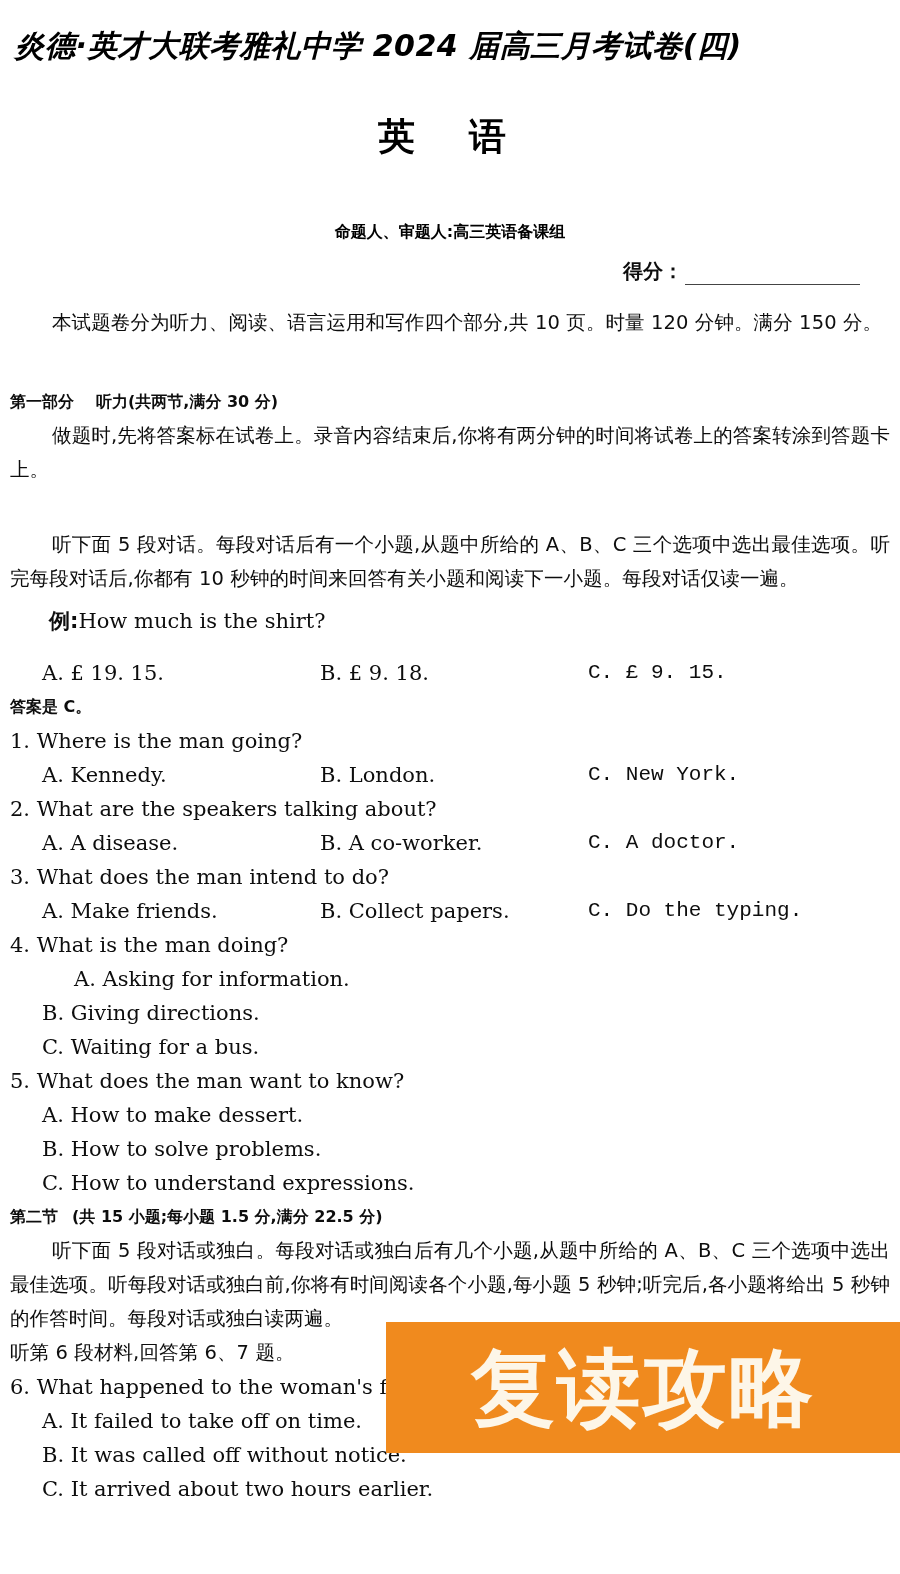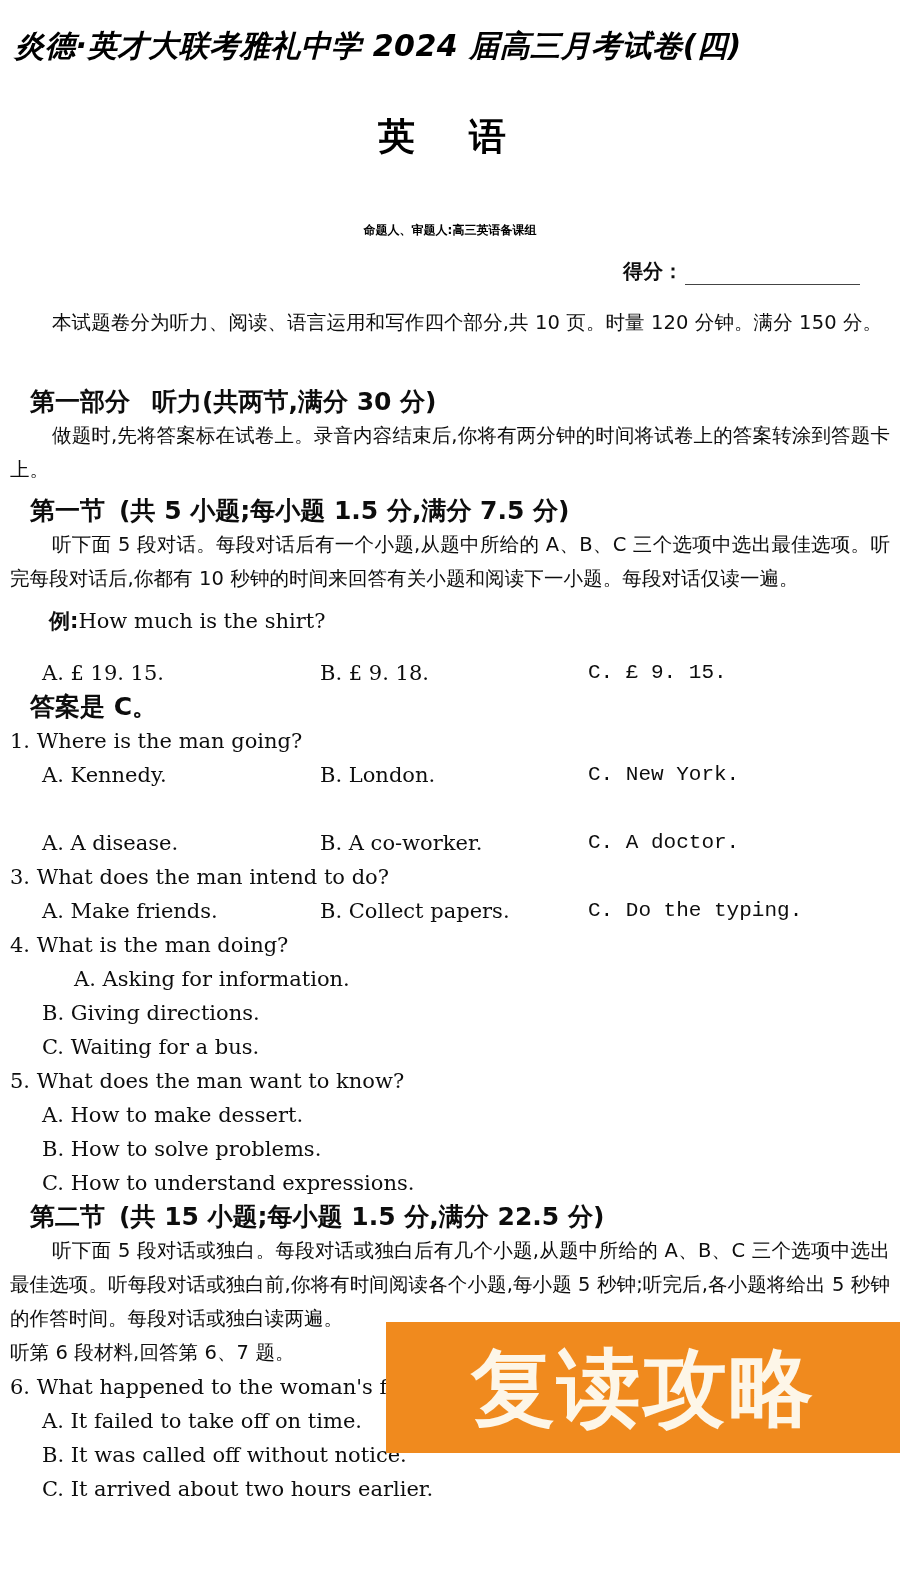--- a/index.html
+++ b/index.html
@@ -51,21 +51,21 @@
     color: #000;
   }
   .byline {
     position: absolute;
     top: 222px;
     left: 0;
     width: 900px;
     text-align: center;
     font-family: "DejaVu Sans", "Liberation Sans", sans-serif;
     font-weight: bold;
-    font-size: 12px;
+    font-size: 16px;
     color: #000;
   }
 
   .score-row {
     position: absolute;
     top: 258px;
     right: 40px;
     display: flex;
     align-items: flex-end;
     font-family: "DejaVu Sans", "Liberation Sans", sans-serif;
@@ -97,24 +97,23 @@
   .indent { text-indent: 42px; }
   .bold-cn {
     font-family: "DejaVu Sans", "Liberation Sans", sans-serif;
     font-weight: bold;
   }
 
   .sect-head {
     position: absolute;
     left: 10px;
     font-family: "DejaVu Sans", "Liberation Sans", sans-serif;
-    font-size: 25px;
-    line-height: 34px;
-    white-space: nowrap;
-    margin-left: 20px;
+    font-size: 16px;
+    line-height: 34px;
+    white-space: nowrap;
   }
   .sect-head b { font-weight: bold; }
 
   
   .q-stem {
     position: absolute;
     left: 10px;
     font-size: 21px;
     line-height: 34px;
     white-space: nowrap;
@@ -200,23 +199,20 @@
   </div>
 
   <div class="tx cn indent" style="top:306px;">本试题卷分为听力、阅读、语言运用和写作四个部分,共 10 页。时量 120 分钟。满分 150 分。</div>
 
   <div class="sect-head" style="top:385px;">
     <b>第一部分</b><span style="display:inline-block;width:22px;"></span><b>听力(共两节,满分 30 分)</b>
   </div>
 
   <div class="tx cn indent" style="top:419px;">做题时,先将答案标在试卷上。录音内容结束后,你将有两分钟的时间将试卷上的答案转涂到答题卡上。</div>
 
-  <div class="sect-head" style="top:494px;">
-    <b>第一节</b><span style="display:inline-block;width:14px;"></span><b>(共 5 小题;每小题 1.5 分,满分 7.5 分)</b>
-  </div>
 
   <div class="tx cn indent" style="top:528px;">听下面 5 段对话。每段对话后有一个小题,从题中所给的 A、B、C 三个选项中选出最佳选项。听完每段对话后,你都有 10 秒钟的时间来回答有关小题和阅读下一小题。每段对话仅读一遍。</div>
 
   <div class="q-stem" style="top:604px;margin-left:39px;">
     <span class="bold-cn">例:</span><span>How much is the shirt?</span>
   </div>
   <div class="opt-row" style="top:656px;">
     <span class="opt a">A. £ 19. 15.</span>
     <span class="opt b">B. £ 9. 18.</span>
     <span class="opt c">C. £ 9. 15.</span>
@@ -227,20 +223,23 @@
 
   <div class="q-stem" style="top:724px;">
     <span>1.</span>&nbsp;<span>Where is the man going?</span>
   </div>
   <div class="opt-row" style="top:758px;">
     <span class="opt a">A. Kennedy.</span>
     <span class="opt b">B. London.</span>
     <span class="opt c">C. New York.</span>
   </div>
 
+  <div class="q-stem" style="top:792px;">
+    <span>2.</span>&nbsp;<span>What are the speakers talking about?</span>
+  </div>
   <div class="opt-row" style="top:826px;">
     <span class="opt a">A. A disease.</span>
     <span class="opt b">B. A co-worker.</span>
     <span class="opt c">C. A doctor.</span>
   </div>
 
   <div class="q-stem" style="top:860px;">
     <span>3.</span>&nbsp;<span>What does the man intend to do?</span>
   </div>
   <div class="opt-row" style="top:894px;">

